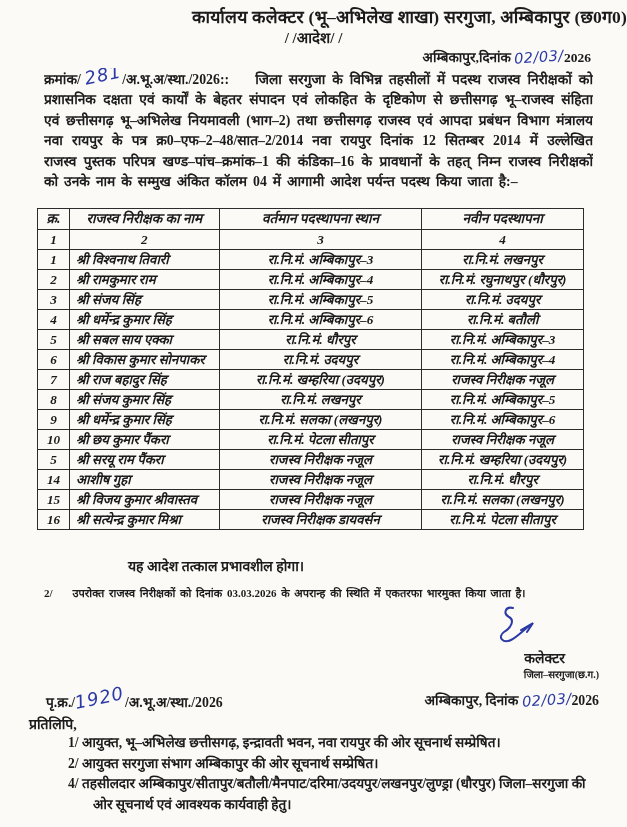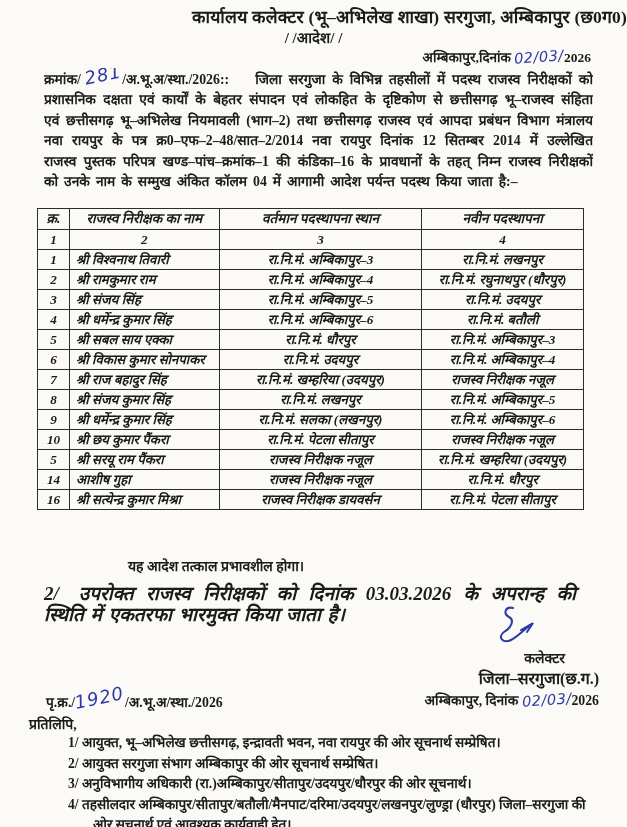--- a/index.html
+++ b/index.html
@@ -21,25 +21,25 @@
   .kr-suffix{margin-right:26px;}
   .order-table{top:208px;left:37px;width:547px;border-collapse:collapse;font-size:13.2px;font-style:italic;}
   .order-table th,.order-table td{border:1px solid #2c2c2c;padding:0 3px;height:19px;text-align:center;font-weight:600;line-height:18px;}
   .order-table th{height:20px;font-size:13.6px;}
   .order-table .cell-left{text-align:left;padding-left:6px;}
   .order-table col.c1{width:32px;}
   .order-table col.c2{width:150px;}
   .order-table col.c3{width:203px;}
   .order-table col.c4{width:162px;}
   .effect-line{top:556px;left:128px;font-size:14px;font-weight:600;}
-  .para2{top:583px;left:44px;right:51px;text-align:justify;font-size:19px;font-weight:600;line-height:21px;word-spacing:2px;font-style:italic;}
+  .para2{top:583px;left:44px;right:51px;text-align:justify;font-size:11px;font-weight:600;line-height:21px;word-spacing:2px;}
   .para2 .p2num{margin-right:20px;}
   .sig-scribble{top:604px;right:92px;width:52px;height:46px;}
   .sig-title{top:648px;right:62px;font-size:14px;font-weight:600;text-align:center;}
-  .sig-district{top:667px;right:28px;font-size:16px;font-weight:600;}
+  .sig-district{top:667px;right:28px;font-size:10px;font-weight:600;}
   .dispatch-left{top:690px;left:46px;font-size:13.8px;font-weight:600;}
   .dispatch-right{top:690px;right:28px;font-size:13.8px;font-weight:600;text-align:right;}
   .copies-label{top:714px;left:29px;font-size:14px;font-weight:600;}
   .copies-list{top:733px;left:44px;right:28px;font-size:13.6px;font-weight:600;line-height:20.5px;}
   .copy-item{padding-left:25px;text-indent:-25px;margin-left:24px;}
 </style>
 </head>
 <body>
 
 <div class="abs doc-title">कार्यालय कलेक्टर (भू–अभिलेख शाखा) सरगुजा, अम्बिकापुर (छ0ग0)</div>
@@ -141,20 +141,26 @@
         <td>राजस्व निरीक्षक नजूल</td>
         <td>रा.नि.मं. खम्हरिया (उदयपुर)</td>
       </tr>
       <tr>
         <td>14</td>
         <td class="cell-left">आशीष गुहा</td>
         <td>राजस्व निरीक्षक नजूल</td>
         <td>रा.नि.मं. धौरपुर</td>
       </tr>
       <tr>
+        <td>15</td>
+        <td class="cell-left">श्री विजय कुमार श्रीवास्तव</td>
+        <td>राजस्व निरीक्षक नजूल</td>
+        <td>रा.नि.मं. सलका (लखनपुर)</td>
+      </tr>
+      <tr>
         <td>16</td>
         <td class="cell-left">श्री सत्येन्द्र कुमार मिश्रा</td>
         <td>राजस्व निरीक्षक डायवर्सन</td>
         <td>रा.नि.मं. पेटला सीतापुर</td>
       </tr>
     </tbody>
 </table>
 
 <div class="abs effect-line">यह आदेश तत्काल प्रभावशील होगा।</div>
 
@@ -173,15 +179,14 @@
 </div>
 <div class="abs dispatch-right">
   <span>अम्बिकापुर, दिनांक </span><span class="hand hand-sm">02/03/</span><span>2026</span>
 </div>
 
 <div class="abs copies-label">प्रतिलिपि,</div>
 <div class="abs copies-list">
 
   <div class="copy-item">1/ आयुक्त, भू–अभिलेख छत्तीसगढ़, इन्द्रावती भवन, नवा रायपुर की ओर सूचनार्थ सम्प्रेषित।</div>
     <div class="copy-item">2/ आयुक्त सरगुजा संभाग अम्बिकापुर की ओर सूचनार्थ सम्प्रेषित।</div>
-    <div class="copy-item">3/ अनुविभागीय अधिकारी (रा.)अम्बिकापुर/सीतापुर/उदयपुर/धौरपुर की ओर सूचनार्थ।</div>
     <div class="copy-item">4/ तहसीलदार अम्बिकापुर/सीतापुर/बतौली/मैनपाट/दरिमा/उदयपुर/लखनपुर/लुण्ड्रा (धौरपुर) जिला–सरगुजा की ओर सूचनार्थ एवं आवश्यक कार्यवाही हेतु।</div>
 </div>
 
 </body></html>

